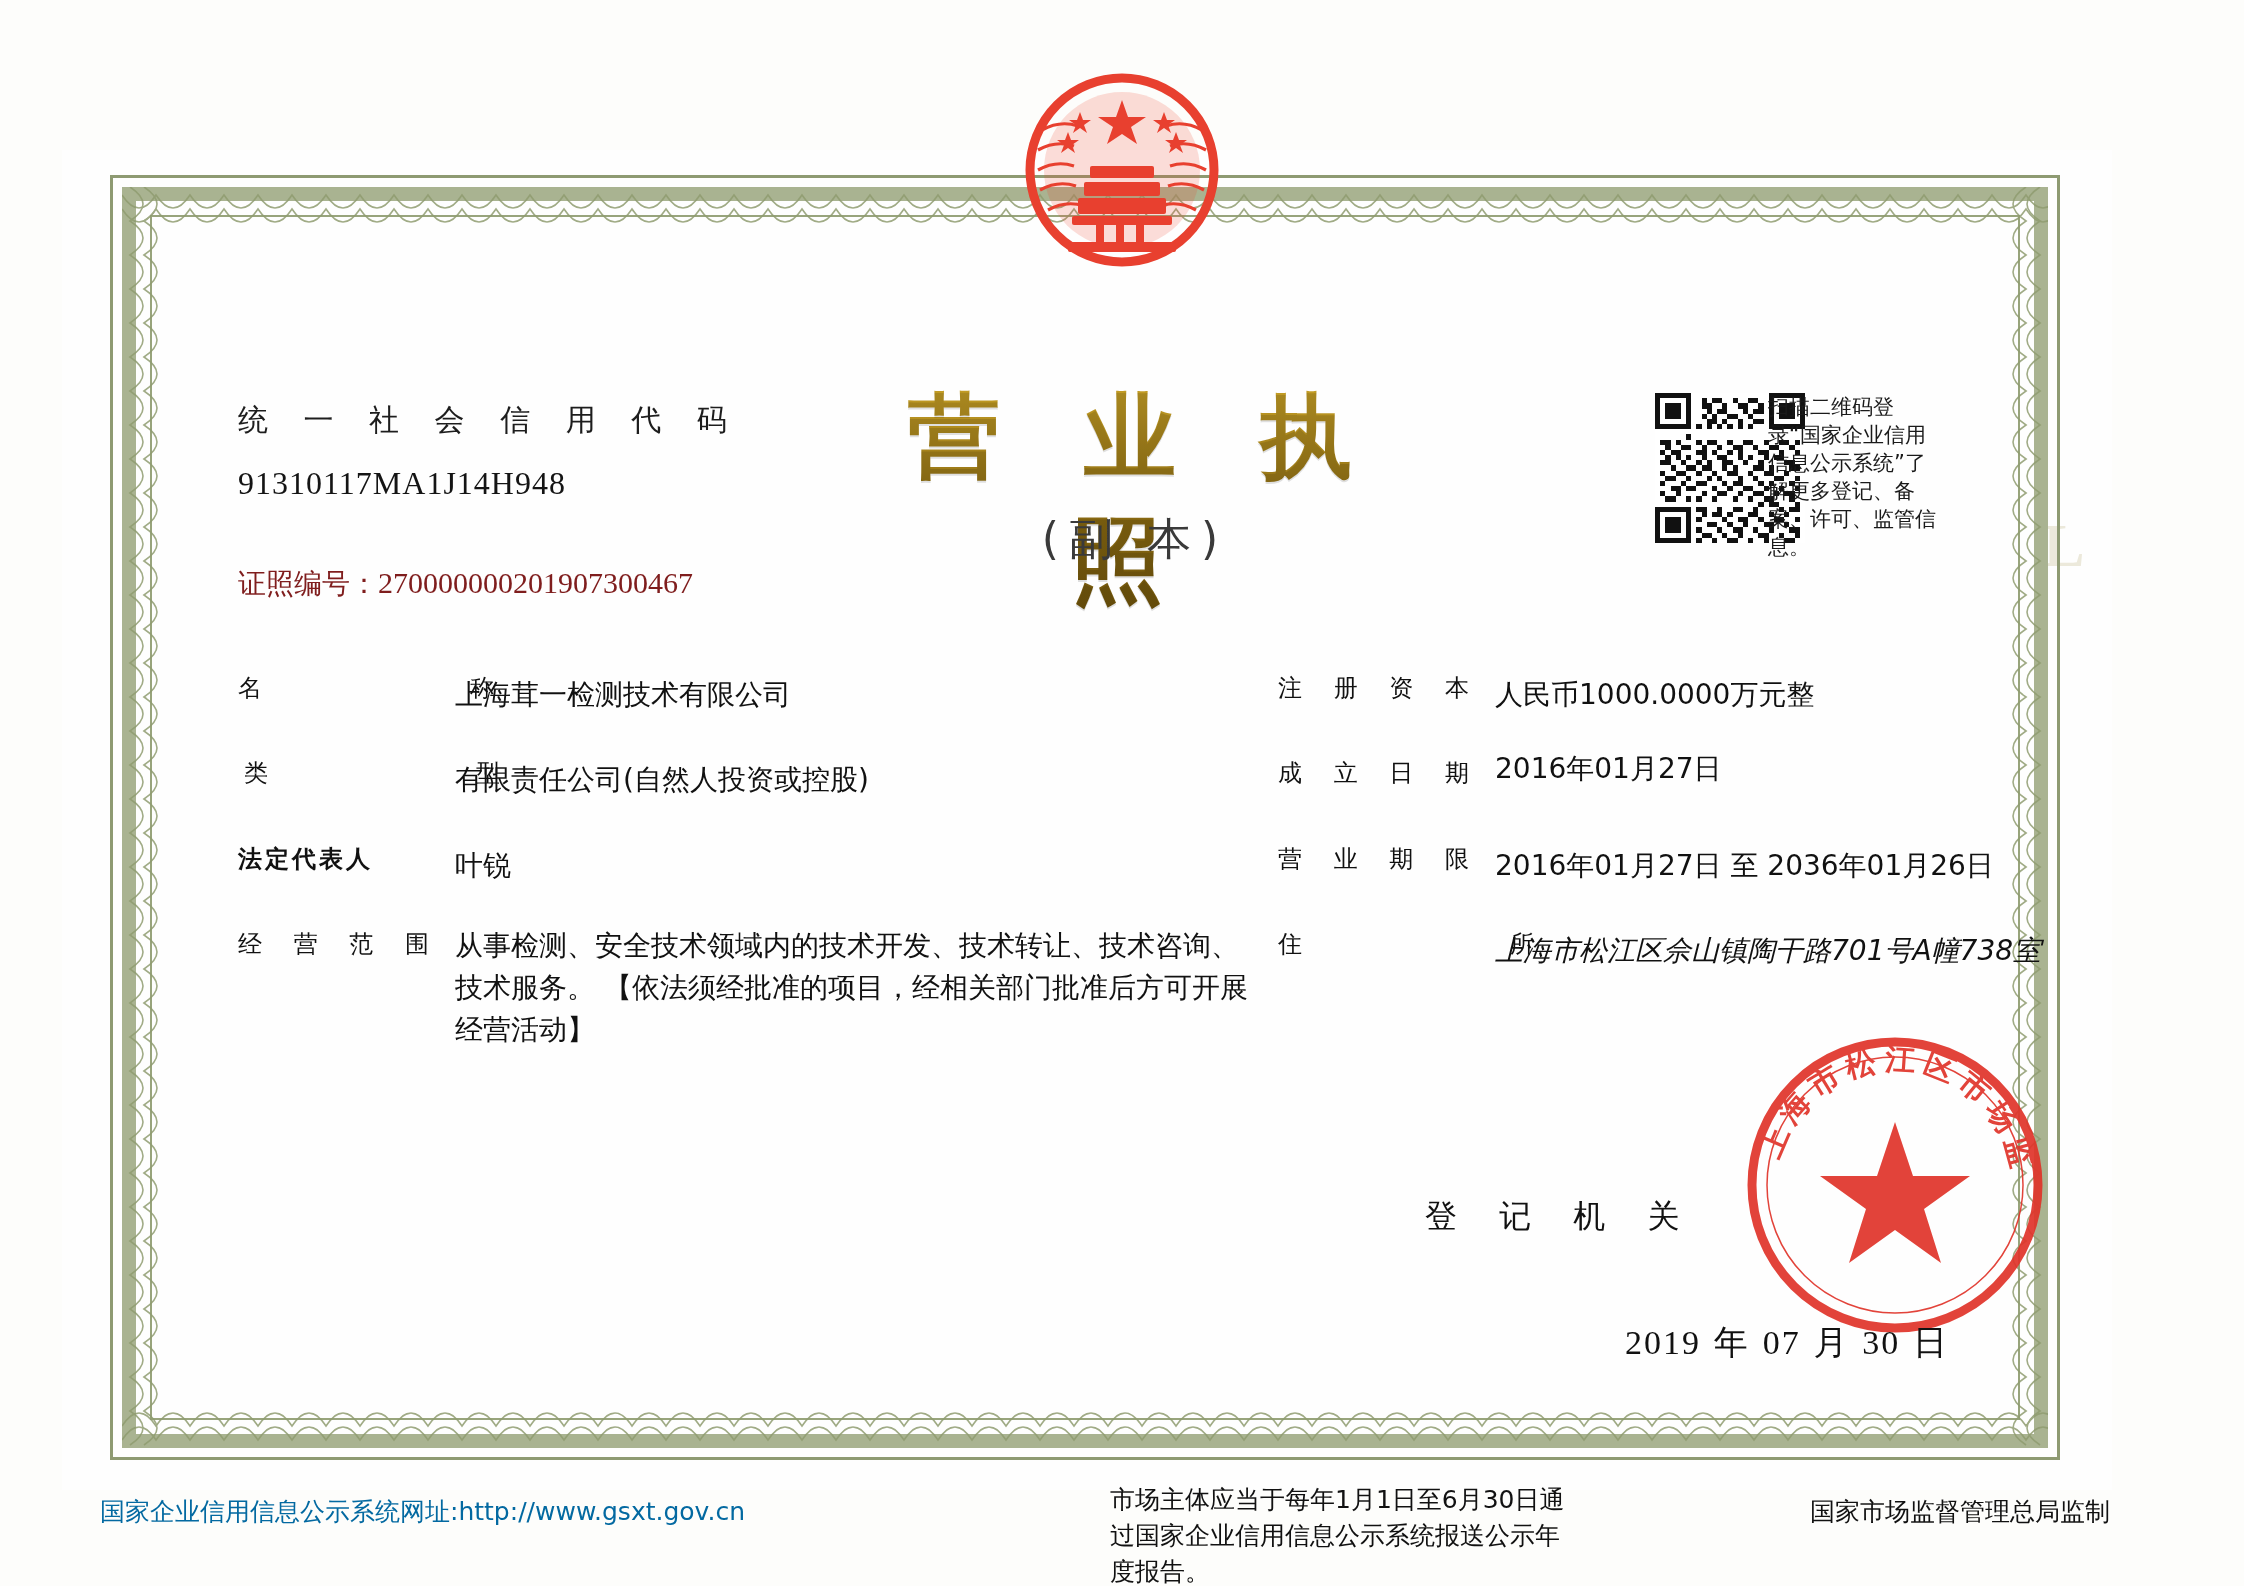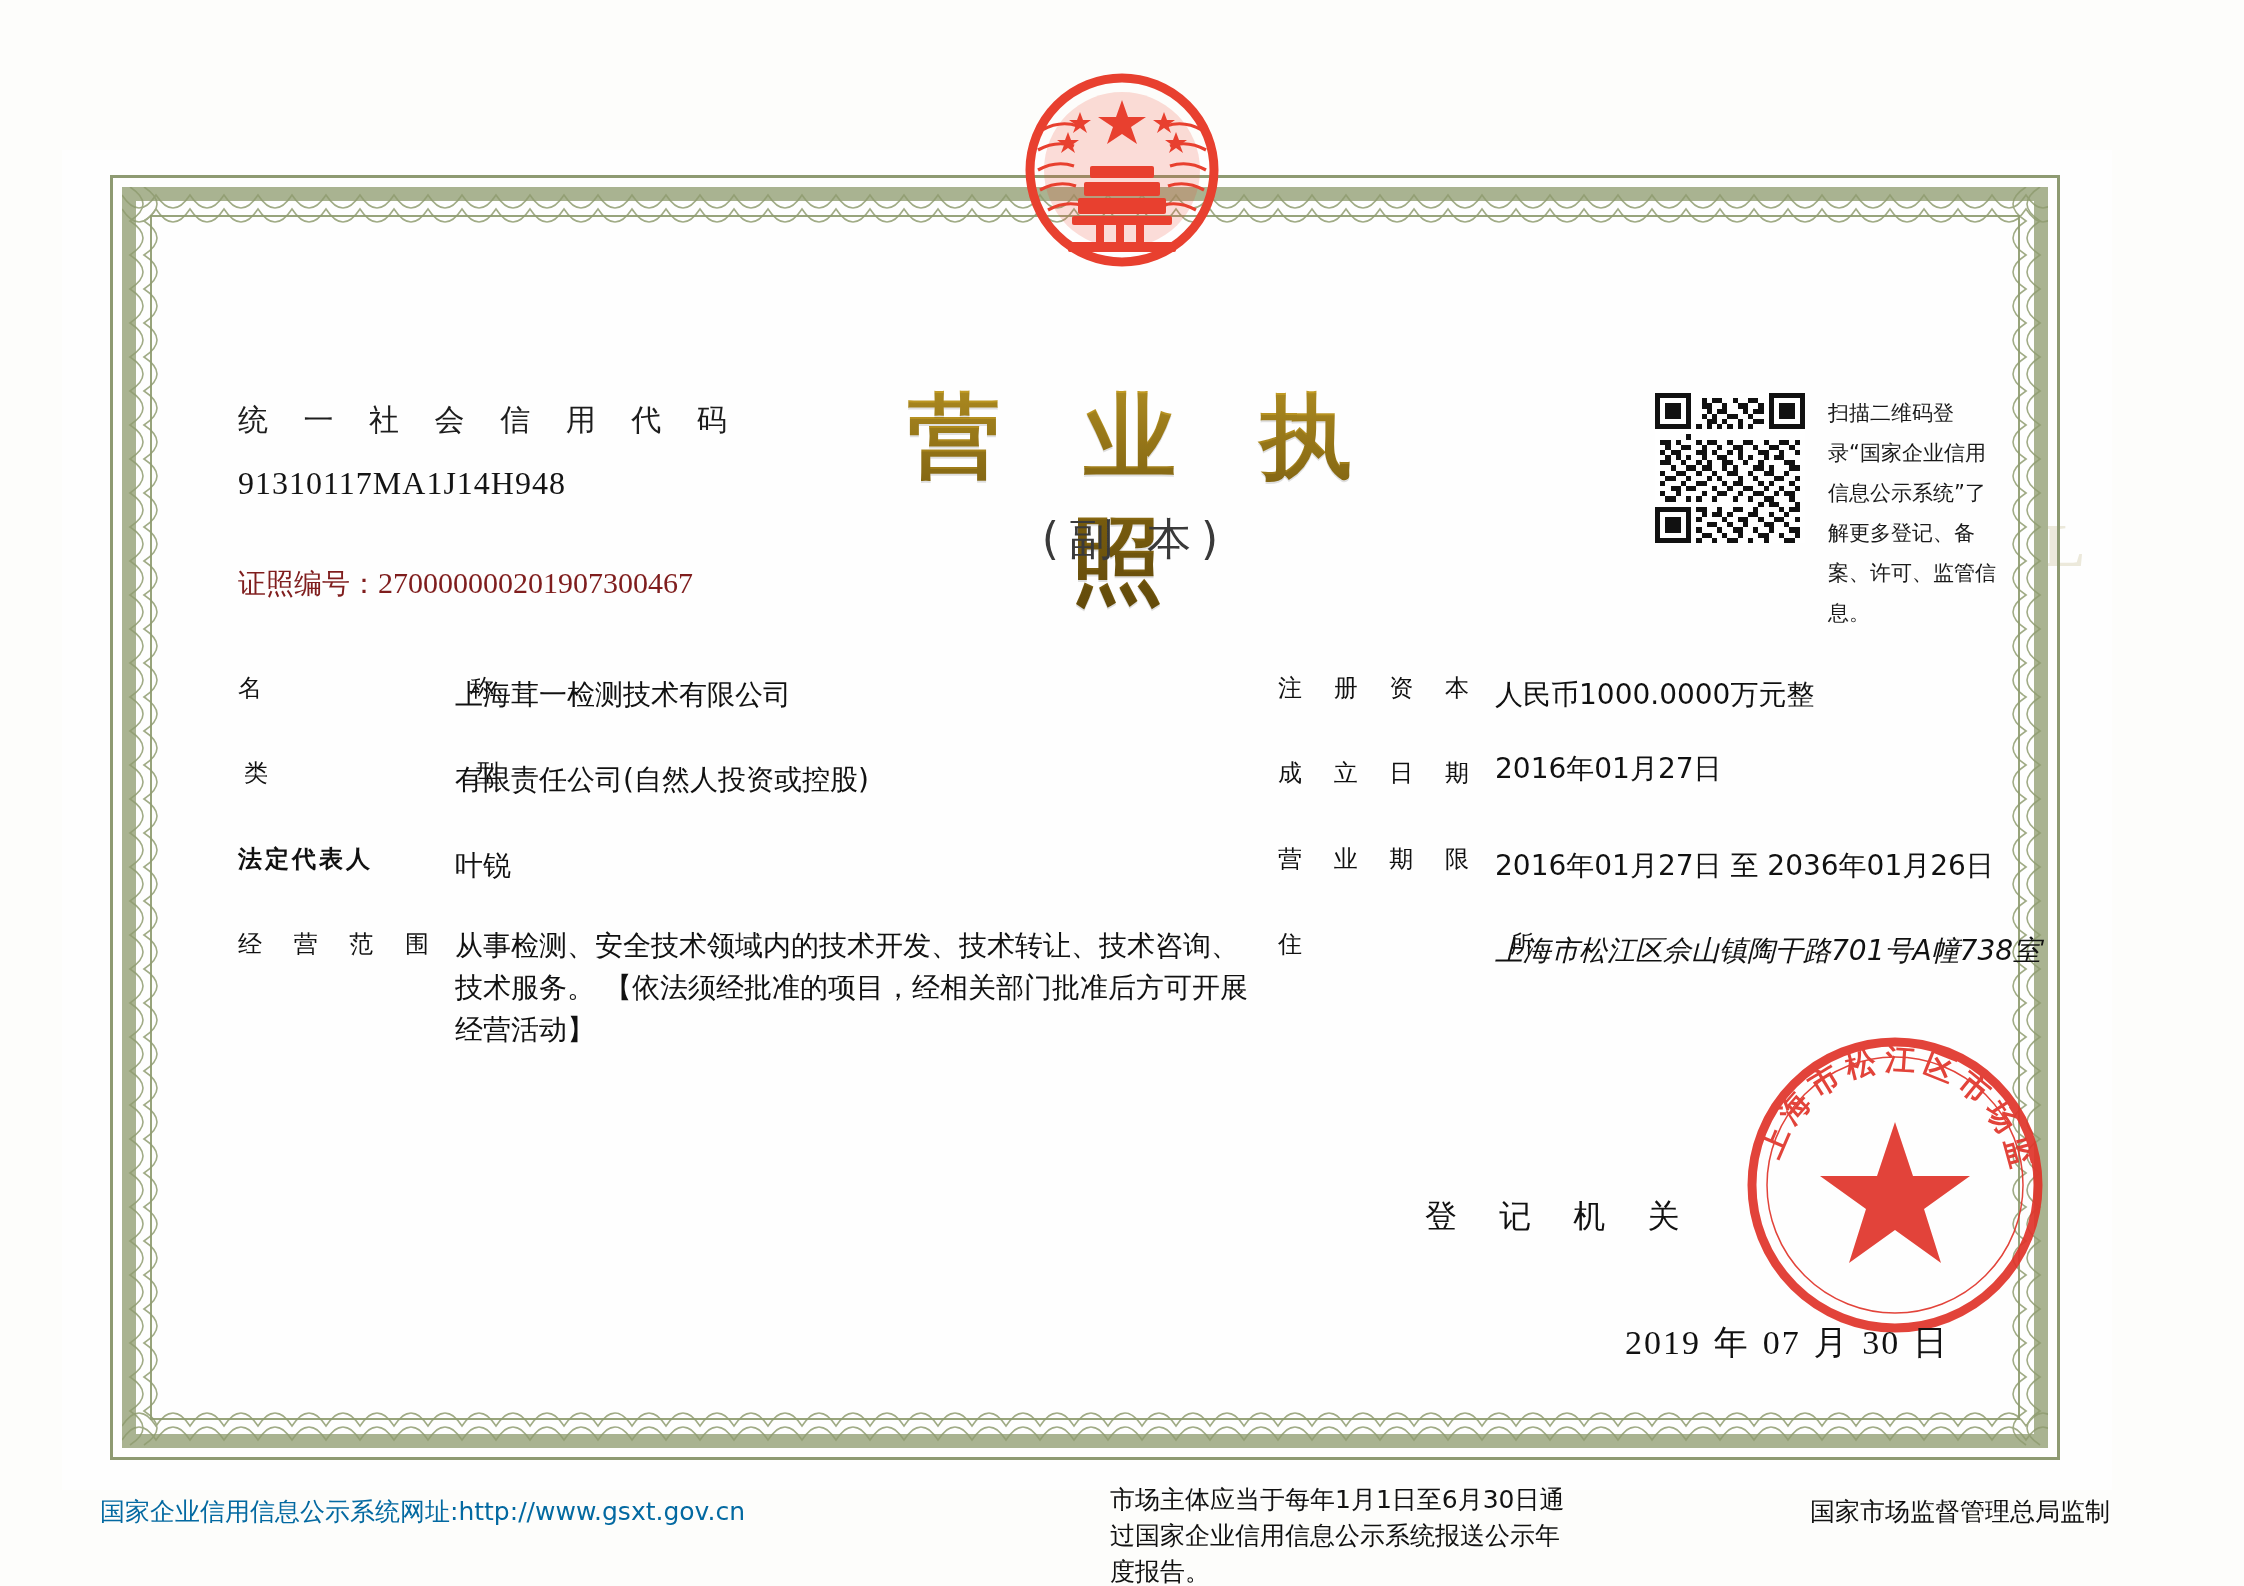--- a/index.html
+++ b/index.html
@@ -172,25 +172,25 @@
 
   
   .qr {
     position: absolute;
     left: 1655px; top: 393px;
     width: 150px;
     height: 150px;
   }
   .qr-note {
     position: absolute;
-    left: 1828px; top: 393px;
+    left: 1768px; top: 393px;
     width: 175px;
     font-family: "DejaVu Sans", sans-serif;
     font-size: 21px;
-    line-height: 40px;
+    line-height: 28px;
     color: #1a1a1a;
   }
 
   
   .fld-label {
     position: absolute;
     font-family: "DejaVu Sans", sans-serif;
     font-size: 24px;
     color: #111;
     white-space: nowrap;

